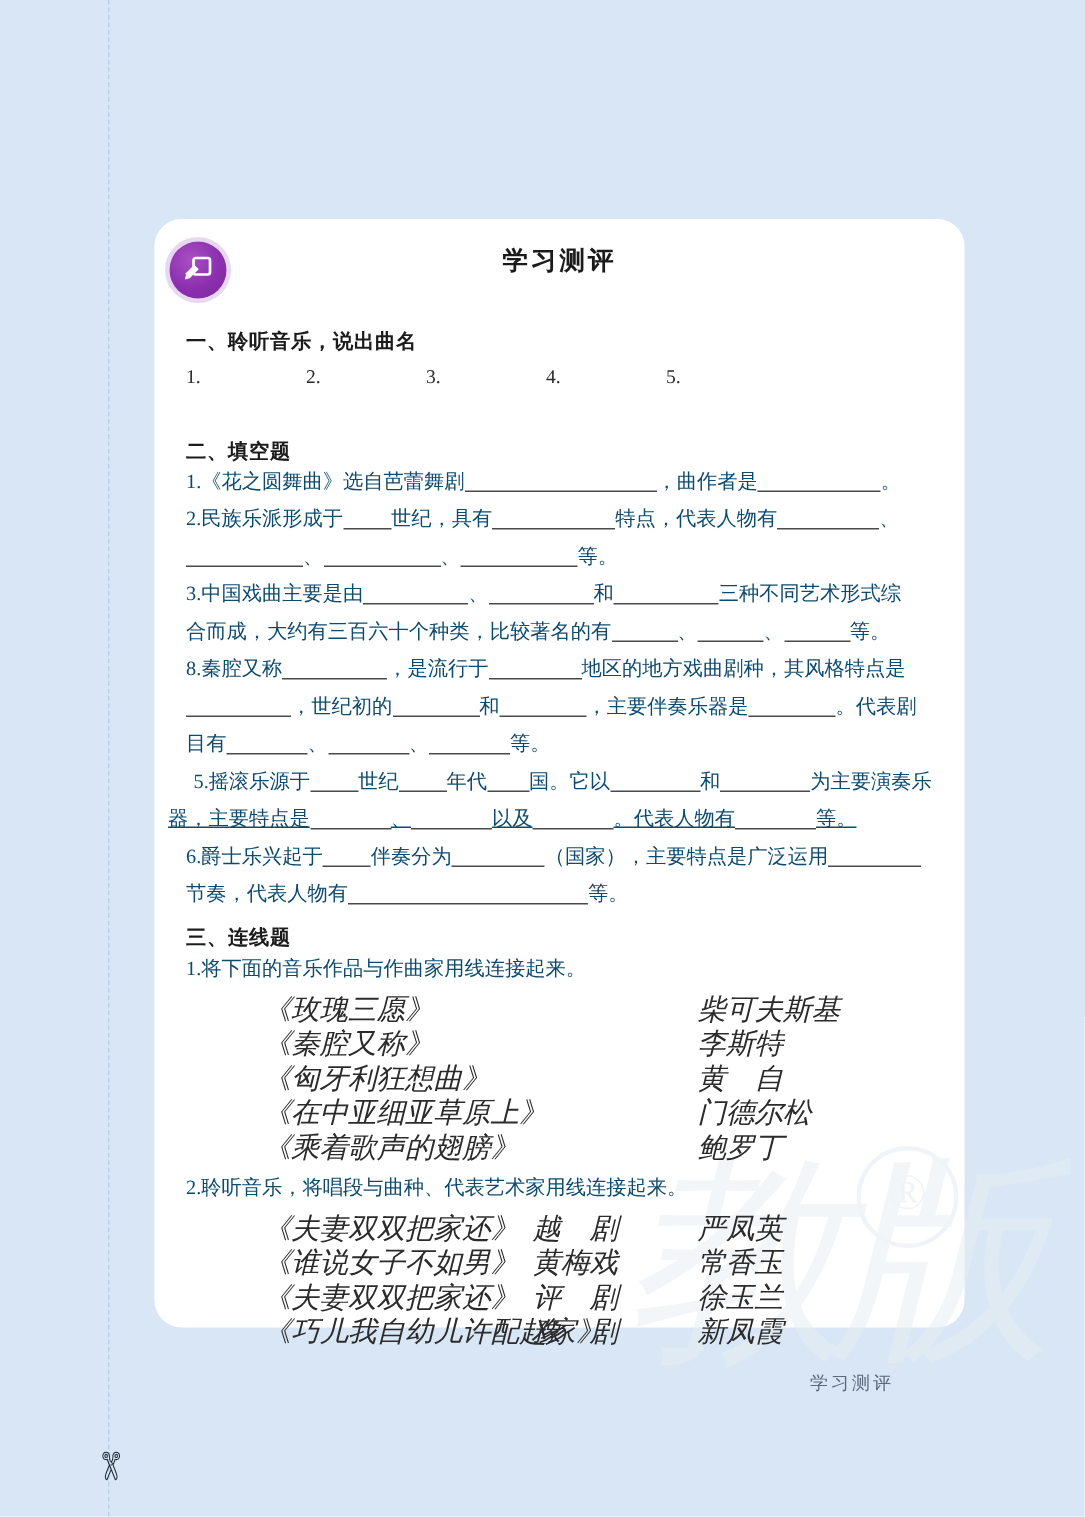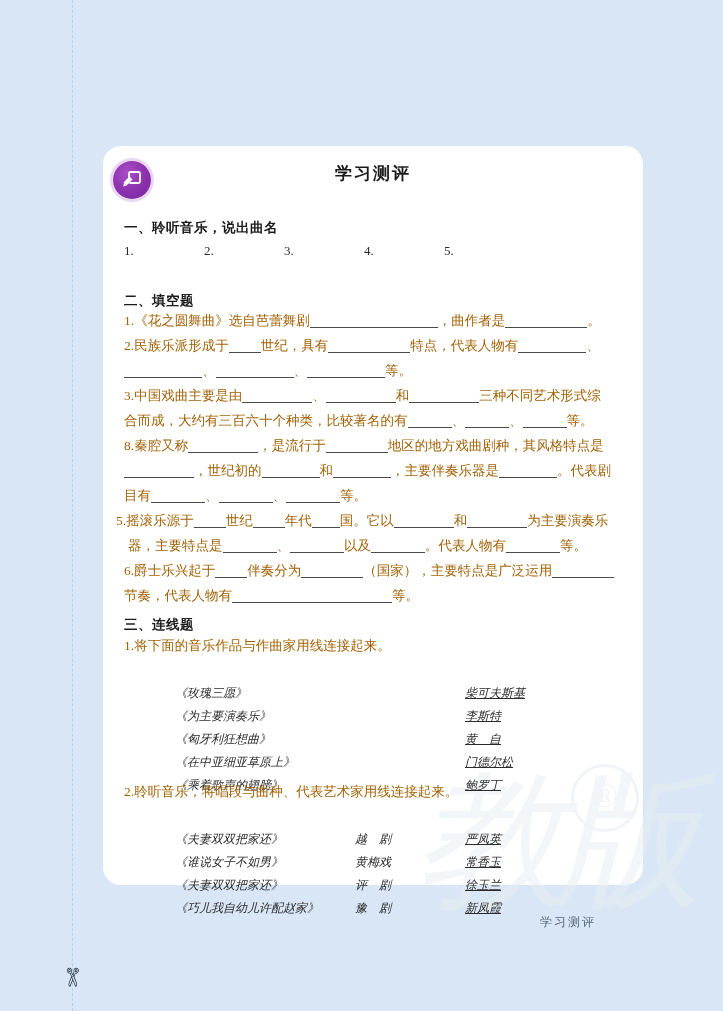--- a/index.html
+++ b/index.html
@@ -117,21 +117,21 @@
     font-size: 13.5px;
     font-weight: bold;
     color: #1b1b1b;
     font-family: "DejaVu Sans", "Liberation Sans", sans-serif;
     letter-spacing: 0.5px;
     white-space: nowrap;
   }
   .q-line {
     position: absolute;
     font-size: 13.5px;
-    color: #a16207;
+    color: #0c4a6e;
     white-space: nowrap;
     font-family: "Liberation Serif", "DejaVu Serif", serif;
   }
   .listen-nums {
     position: absolute;
     left: 124px;
     top: 243px;
     width: 420px;
     font-size: 13px;
     color: #2b2b2b;
@@ -142,30 +142,29 @@
   .bl {
     display: inline-block;
     border-bottom: 1px solid #4a4a4a;
     height: 14px;
     vertical-align: -3px;
   }
 
   
   .match-row {
     position: absolute;
-    font-size: 12px;
+    font-size: 19px;
     color: #2b2b2b;
     font-family: "Liberation Serif", "DejaVu Serif", serif;
     font-style: italic;
     white-space: nowrap;
-    margin-top: 25px;
   }
   .col-work { left: 175px; }
   .col-genre { left: 355px; }
-  .col-artist { left: 465px; text-decoration: underline; }
+  .col-artist { left: 465px; }
 
   
   .footer {
     position: absolute;
     left: 540px;
     top: 914px;
     font-size: 12px;
     color: #5a6a7a;
     font-family: "Liberation Serif", "DejaVu Serif", serif;
     letter-spacing: 2px;
@@ -201,32 +200,32 @@
 <div class="section-head" style="left:124px; top:292px;">二、填空题</div>
 <div id="fill-blank-body">
     <div class="q-line" style="left: 124px; top: 312px;"><span>1.《花之圆舞曲》选自芭蕾舞剧</span><span class="bl" style="width: 128px;"></span><span>，曲作者是</span><span class="bl" style="width: 82px;"></span><span>。</span></div>
     <div class="q-line" style="left: 124px; top: 337px;"><span>2.民族乐派形成于</span><span class="bl" style="width: 32px;"></span><span>世纪，具有</span><span class="bl" style="width: 82px;"></span><span>特点，代表人物有</span><span class="bl" style="width: 68px;"></span><span>、</span></div>
     <div class="q-line" style="left: 124px; top: 362px;"><span class="bl" style="width: 78px;"></span><span>、</span><span class="bl" style="width: 78px;"></span><span>、</span><span class="bl" style="width: 78px;"></span><span>等。</span></div>
     <div class="q-line" style="left: 124px; top: 387px;"><span>3.中国戏曲主要是由</span><span class="bl" style="width: 70px;"></span><span>、</span><span class="bl" style="width: 70px;"></span><span>和</span><span class="bl" style="width: 70px;"></span><span>三种不同艺术形式综</span></div>
     <div class="q-line" style="left: 124px; top: 412px;"><span>合而成，大约有三百六十个种类，比较著名的有</span><span class="bl" style="width: 44px;"></span><span>、</span><span class="bl" style="width: 44px;"></span><span>、</span><span class="bl" style="width: 44px;"></span><span>等。</span></div>
     <div class="q-line" style="left: 124px; top: 437px;"><span>8.秦腔又称</span><span class="bl" style="width: 70px;"></span><span>，是流行于</span><span class="bl" style="width: 62px;"></span><span>地区的地方戏曲剧种，其风格特点是</span></div>
     <div class="q-line" style="left: 124px; top: 462px;"><span class="bl" style="width: 70px;"></span><span>，世纪初的</span><span class="bl" style="width: 58px;"></span><span>和</span><span class="bl" style="width: 58px;"></span><span>，主要伴奏乐器是</span><span class="bl" style="width: 58px;"></span><span>。代表剧</span></div>
     <div class="q-line" style="left: 124px; top: 487px;"><span>目有</span><span class="bl" style="width: 54px;"></span><span>、</span><span class="bl" style="width: 54px;"></span><span>、</span><span class="bl" style="width: 54px;"></span><span>等。</span></div>
-    <div class="q-line" style="left: 116px; top: 512px;"><span>5.摇滚乐源于</span><span class="bl" style="width: 32px;"></span><span>世纪</span><span class="bl" style="width: 32px;"></span><span>年代</span><span class="bl" style="width: 28px;"></span><span>国。它以</span><span class="bl" style="width: 60px;"></span><span>和</span><span class="bl" style="width: 60px;"></span><span>为主要演奏乐</span></div>
-    <div class="q-line" style="left: 128px; top: 537px;"><span>器，主要特点是</span><span class="bl" style="width: 54px;"></span><span>、</span><span class="bl" style="width: 54px;"></span><span>以及</span><span class="bl" style="width: 54px;"></span><span>。代表人物有</span><span class="bl" style="width: 54px;"></span><span>等。</span></div>
+    <div class="q-line" style="left: 129px; top: 512px;"><span>5.摇滚乐源于</span><span class="bl" style="width: 32px;"></span><span>世纪</span><span class="bl" style="width: 32px;"></span><span>年代</span><span class="bl" style="width: 28px;"></span><span>国。它以</span><span class="bl" style="width: 60px;"></span><span>和</span><span class="bl" style="width: 60px;"></span><span>为主要演奏乐</span></div>
+    <div class="q-line" style="left: 112px; top: 537px; text-decoration: underline;"><span>器，主要特点是</span><span class="bl" style="width: 54px;"></span><span>、</span><span class="bl" style="width: 54px;"></span><span>以及</span><span class="bl" style="width: 54px;"></span><span>。代表人物有</span><span class="bl" style="width: 54px;"></span><span>等。</span></div>
     <div class="q-line" style="left: 124px; top: 562px;"><span>6.爵士乐兴起于</span><span class="bl" style="width: 32px;"></span><span>伴奏分为</span><span class="bl" style="width: 62px;"></span><span>（国家），主要特点是广泛运用</span><span class="bl" style="width: 62px;"></span></div>
     <div class="q-line" style="left: 124px; top: 587px;"><span>节奏，代表人物有</span><span class="bl" style="width: 160px;"></span><span>等。</span></div>
   </div>
 
 <div class="section-head" style="left:124px; top:616px;">三、连线题</div>
 <div class="q-line" style="left:124px; top:637px;">1.将下面的音乐作品与作曲家用线连接起来。</div>
 <div id="match1-body">
     <div class="match-row col-work" style="top: 660px;">《玫瑰三愿》</div>
     <div class="match-row col-artist" style="top: 660px;">柴可夫斯基</div>
-    <div class="match-row col-work" style="top: 683px;">《为主要演奏乐》</div>
+    <div class="match-row col-work" style="top: 683px;">《秦腔又称》</div>
     <div class="match-row col-artist" style="top: 683px;">李斯特</div>
     <div class="match-row col-work" style="top: 706px;">《匈牙利狂想曲》</div>
     <div class="match-row col-artist" style="top: 706px;">黄　自</div>
     <div class="match-row col-work" style="top: 729px;">《在中亚细亚草原上》</div>
     <div class="match-row col-artist" style="top: 729px;">门德尔松</div>
     <div class="match-row col-work" style="top: 752px;">《乘着歌声的翅膀》</div>
     <div class="match-row col-artist" style="top: 752px;">鲍罗丁</div>
   </div>
 
 <div class="q-line" style="left:124px; top:783px;">2.聆听音乐，将唱段与曲种、代表艺术家用线连接起来。</div>

